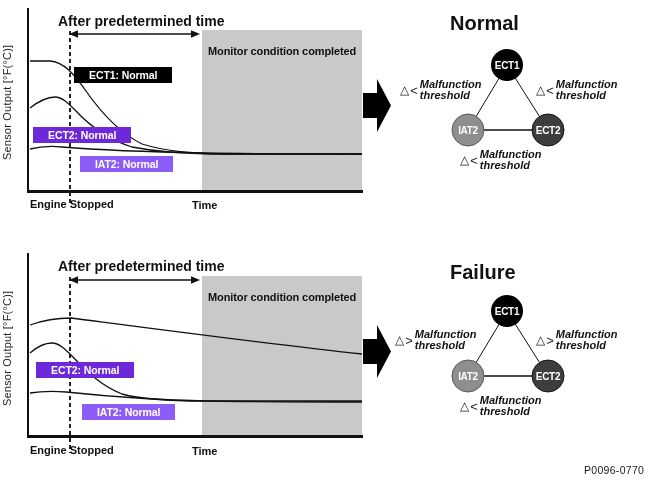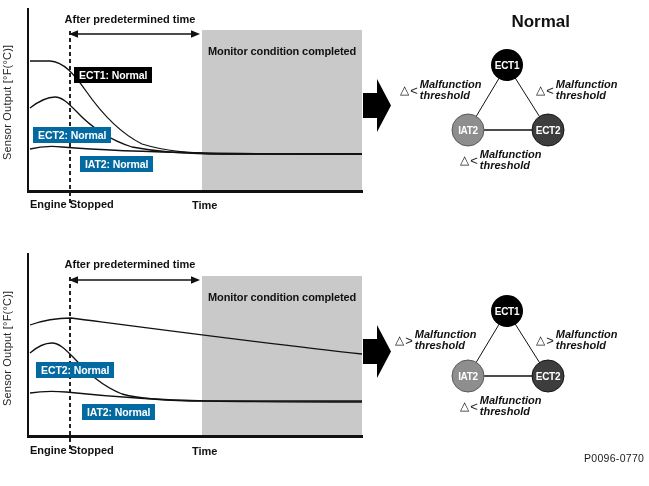--- a/index.html
+++ b/index.html
@@ -17,36 +17,36 @@
     letter-spacing:0.2px; white-space:nowrap;
   }
   
   .grayreg { position:absolute; background:#c9c9c9; }
   .monitor-label { position:absolute; font-size:11px; font-weight:bold; color:#111; letter-spacing:-0.1px; }
   
   .dashline {
     position:absolute; width:2px;
     background:repeating-linear-gradient(to bottom,#222 0 4px,transparent 4px 7px);
   }
-  .duration-label { position:absolute; font-size:11px; font-weight:bold; text-align:center; white-space:nowrap; }
+  .duration-label { position:absolute; font-size:14px; font-weight:bold; text-align:center; white-space:nowrap; }
   .curves { position:absolute; overflow:visible; }
   .curve { fill:none; stroke:#111; stroke-width:1.3; }
   
   .sbox {
     position:absolute; color:#fff; font-size:10.5px; font-weight:bold;
-    padding:2px 5px; white-space:nowrap; letter-spacing:-0.1px;
+    padding:2px 15px; white-space:nowrap; letter-spacing:-0.1px;
   }
   .sbox.ect1 { background:#000000; }
-  .sbox.ect2 { background:#0369a1; }
-  .sbox.iat2 { background:#0369a1; }
+  .sbox.ect2 { background:#6d28d9; }
+  .sbox.iat2 { background:#8b5cf6; }
   .xtick-label { position:absolute; font-size:11px; font-weight:bold; white-space:nowrap; }
   
   .flow-arrow { position:absolute; }
   
-  .dg-title { position:absolute; width:120px; text-align:right; font-size:17px; font-weight:bold; }
+  .dg-title { position:absolute; width:120px; text-align:left; font-size:20px; font-weight:bold; }
   .tri { position:absolute; }
   .tri line { stroke:#111; stroke-width:1; }
   .tri line.bottom { stroke-width:1.7; }
   .tri text { font:bold 10px "Liberation Sans", sans-serif; fill:#fff; text-anchor:middle; letter-spacing:-0.3px; }
   .thr { position:absolute; display:flex; align-items:center; gap:1px; white-space:nowrap; }
   .thr .sym { font-size:12px; font-weight:normal; color:#222; }
   .thr .cmp { font-size:13px; font-weight:normal; color:#222; margin:0 1px 0 0; }
   .thr .txt { font-size:11px; font-weight:bold; line-height:11px; color:#111;font-style:italic; }
   .thr .txt span { display:block; }
   .figcode { position:absolute; font-size:10.5px; color:#1a1a1a; letter-spacing:0.3px; }
@@ -153,20 +153,21 @@
   <div class="sbox ect2" style="left:36px;top:362px">ECT2: Normal</div>
   <div class="sbox iat2" style="left:82px;top:404px">IAT2: Normal</div>
 
   <div class="xtick-label" style="left:30px;top:444px">Engine Stopped</div>
   <div class="xtick-label" style="left:192px;top:445px">Time</div>
 
   <svg class="flow-arrow" style="left:363px;top:325px" width="28" height="53" viewBox="0 0 28 53">
     <polygon points="0,14 14,14 14,0 28,26.5 14,53 14,39 0,39" fill="#000"></polygon>
   </svg>
 
+  <div class="dg-title" style="left:450px;top:261px">Failure</div>
 
   <svg class="tri" style="left:441px;top:288px" width="125" height="106" viewBox="0 0 125 106">
     <line x1="66" y1="23" x2="27" y2="88"></line>
     <line x1="66" y1="23" x2="107" y2="88"></line>
     <line class="bottom" x1="27" y1="88" x2="107" y2="88"></line>
     <circle cx="66" cy="23" r="16" fill="#000000"></circle>
     <text x="66" y="27">ECT1</text>
     <circle cx="27" cy="88" r="16" fill="#8e8e8e" stroke="#5a5a5a"></circle>
     <text x="27" y="92">IAT2</text>
     <circle cx="107" cy="88" r="16" fill="#3d3d3d" stroke="#161616"></circle>
@@ -191,15 +192,15 @@
   </div>
   <div class="thr" style="left:460px;top:395px">
     <span class="sym">△</span>
     <span class="cmp">&lt;</span>
     <div class="txt">
         <span>Malfunction</span>
         <span>threshold</span>
       </div>
   </div>
 
-  <div class="figcode" style="left:584px;top:452px">P0096-0770</div>
+  <div class="figcode" style="left:584px;top:464px">P0096-0770</div>
 
 </div>
 
 </body></html>

